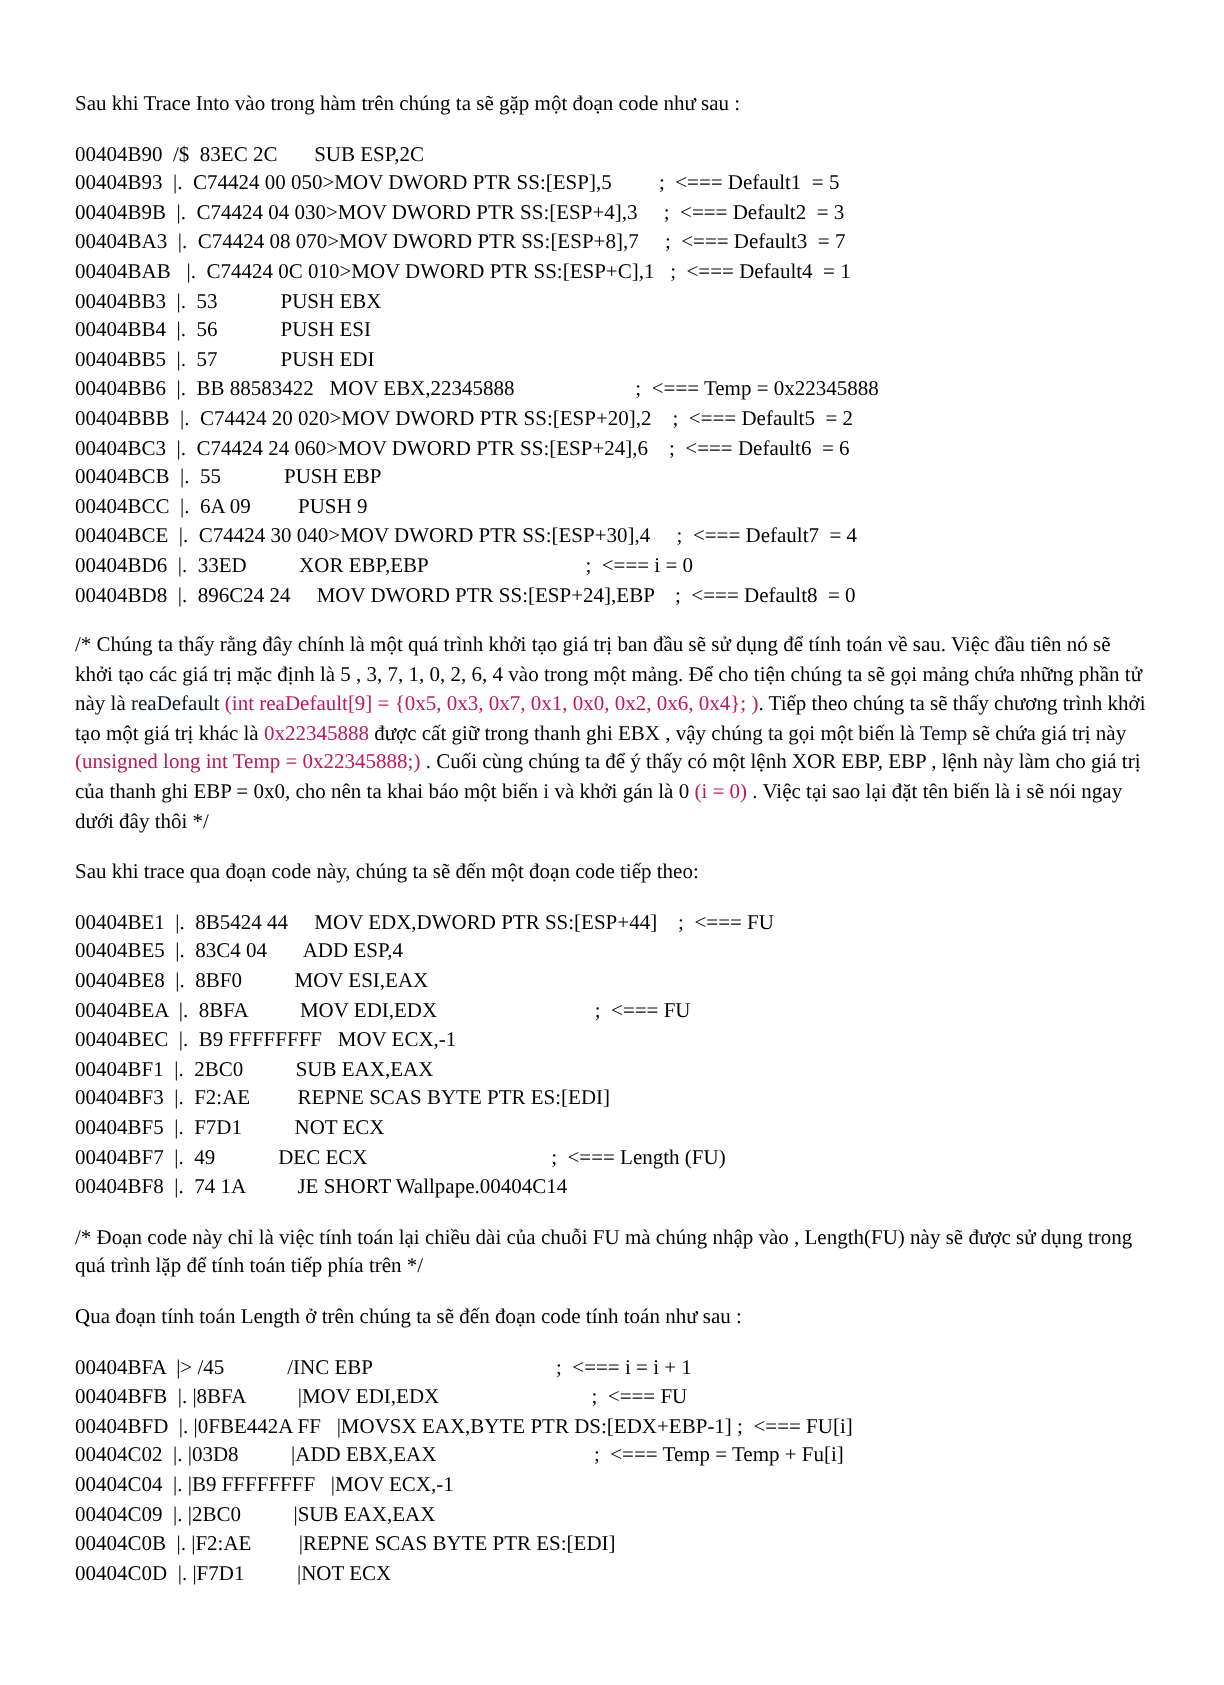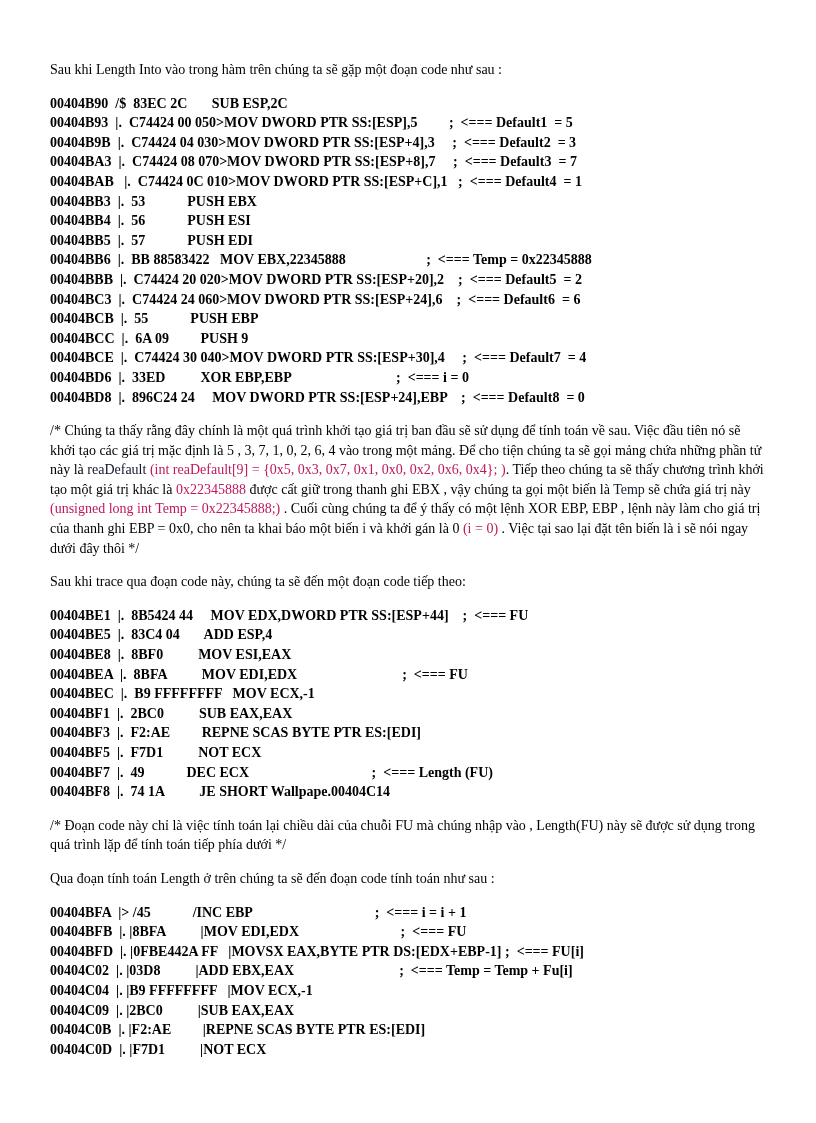--- a/index.html
+++ b/index.html
@@ -13,29 +13,28 @@
     width: 816px;
     box-sizing: border-box;
   }
   .para {
     margin: 0 0 14px 0;
   }
   .code-block {
     font-family: "Times New Roman", serif;
     white-space: pre;
     margin: 12px 0 14px 0;
-    font-weight: bold;
   }
   .blue { color: #0f172a; }
   .red { color: #be185d; }
 </style>
 </head>
 <body>
 
-<p class="para">Sau khi Length Into vào trong hàm trên chúng ta sẽ gặp một đoạn code như sau :</p>
+<p class="para">Sau khi Trace Into vào trong hàm trên chúng ta sẽ gặp một đoạn code như sau :</p>
 
 <div class="code-block">00404B90  /$  83EC 2C       SUB ESP,2C
 00404B93  |.  C74424 00 050&gt;MOV DWORD PTR SS:[ESP],5         ;  &lt;=== Default1  = 5
 00404B9B  |.  C74424 04 030&gt;MOV DWORD PTR SS:[ESP+4],3     ;  &lt;=== Default2  = 3
 00404BA3  |.  C74424 08 070&gt;MOV DWORD PTR SS:[ESP+8],7     ;  &lt;=== Default3  = 7
 00404BAB   |.  C74424 0C 010&gt;MOV DWORD PTR SS:[ESP+C],1   ;  &lt;=== Default4  = 1
 00404BB3  |.  53            PUSH EBX
 00404BB4  |.  56            PUSH ESI
 00404BB5  |.  57            PUSH EDI
 00404BB6  |.  BB 88583422   MOV EBX,22345888                       ;  &lt;=== Temp = 0x22345888
@@ -57,21 +56,21 @@
 00404BE5  |.  83C4 04       ADD ESP,4
 00404BE8  |.  8BF0          MOV ESI,EAX
 00404BEA  |.  8BFA          MOV EDI,EDX                              ;  &lt;=== FU
 00404BEC  |.  B9 FFFFFFFF   MOV ECX,-1
 00404BF1  |.  2BC0          SUB EAX,EAX
 00404BF3  |.  F2:AE         REPNE SCAS BYTE PTR ES:[EDI]
 00404BF5  |.  F7D1          NOT ECX
 00404BF7  |.  49            DEC ECX                                   ;  &lt;=== Length (FU)
 00404BF8  |.  74 1A          JE SHORT Wallpape.00404C14</div>
 
-<p class="para">/* Đoạn code này chỉ là việc tính toán lại chiều dài của chuỗi FU mà chúng nhập vào , Length(FU) này sẽ được sử dụng trong quá trình lặp để tính toán tiếp phía dưới */</p>
+<p class="para">/* Đoạn code này chỉ là việc tính toán lại chiều dài của chuỗi FU mà chúng nhập vào , Length(FU) này sẽ được sử dụng trong quá trình lặp để tính toán tiếp phía trên */</p>
 
 <p class="para">Qua đoạn tính toán Length ở trên chúng ta sẽ đến đoạn code tính toán như sau :</p>
 
 <div class="code-block">00404BFA  |&gt; /45            /INC EBP                                   ;  &lt;=== i = i + 1
 00404BFB  |. |8BFA          |MOV EDI,EDX                             ;  &lt;=== FU
 00404BFD  |. |0FBE442A FF   |MOVSX EAX,BYTE PTR DS:[EDX+EBP-1] ;  &lt;=== FU[i]
 00404C02  |. |03D8          |ADD EBX,EAX                              ;  &lt;=== Temp = Temp + Fu[i]
 00404C04  |. |B9 FFFFFFFF   |MOV ECX,-1
 00404C09  |. |2BC0          |SUB EAX,EAX
 00404C0B  |. |F2:AE         |REPNE SCAS BYTE PTR ES:[EDI]

